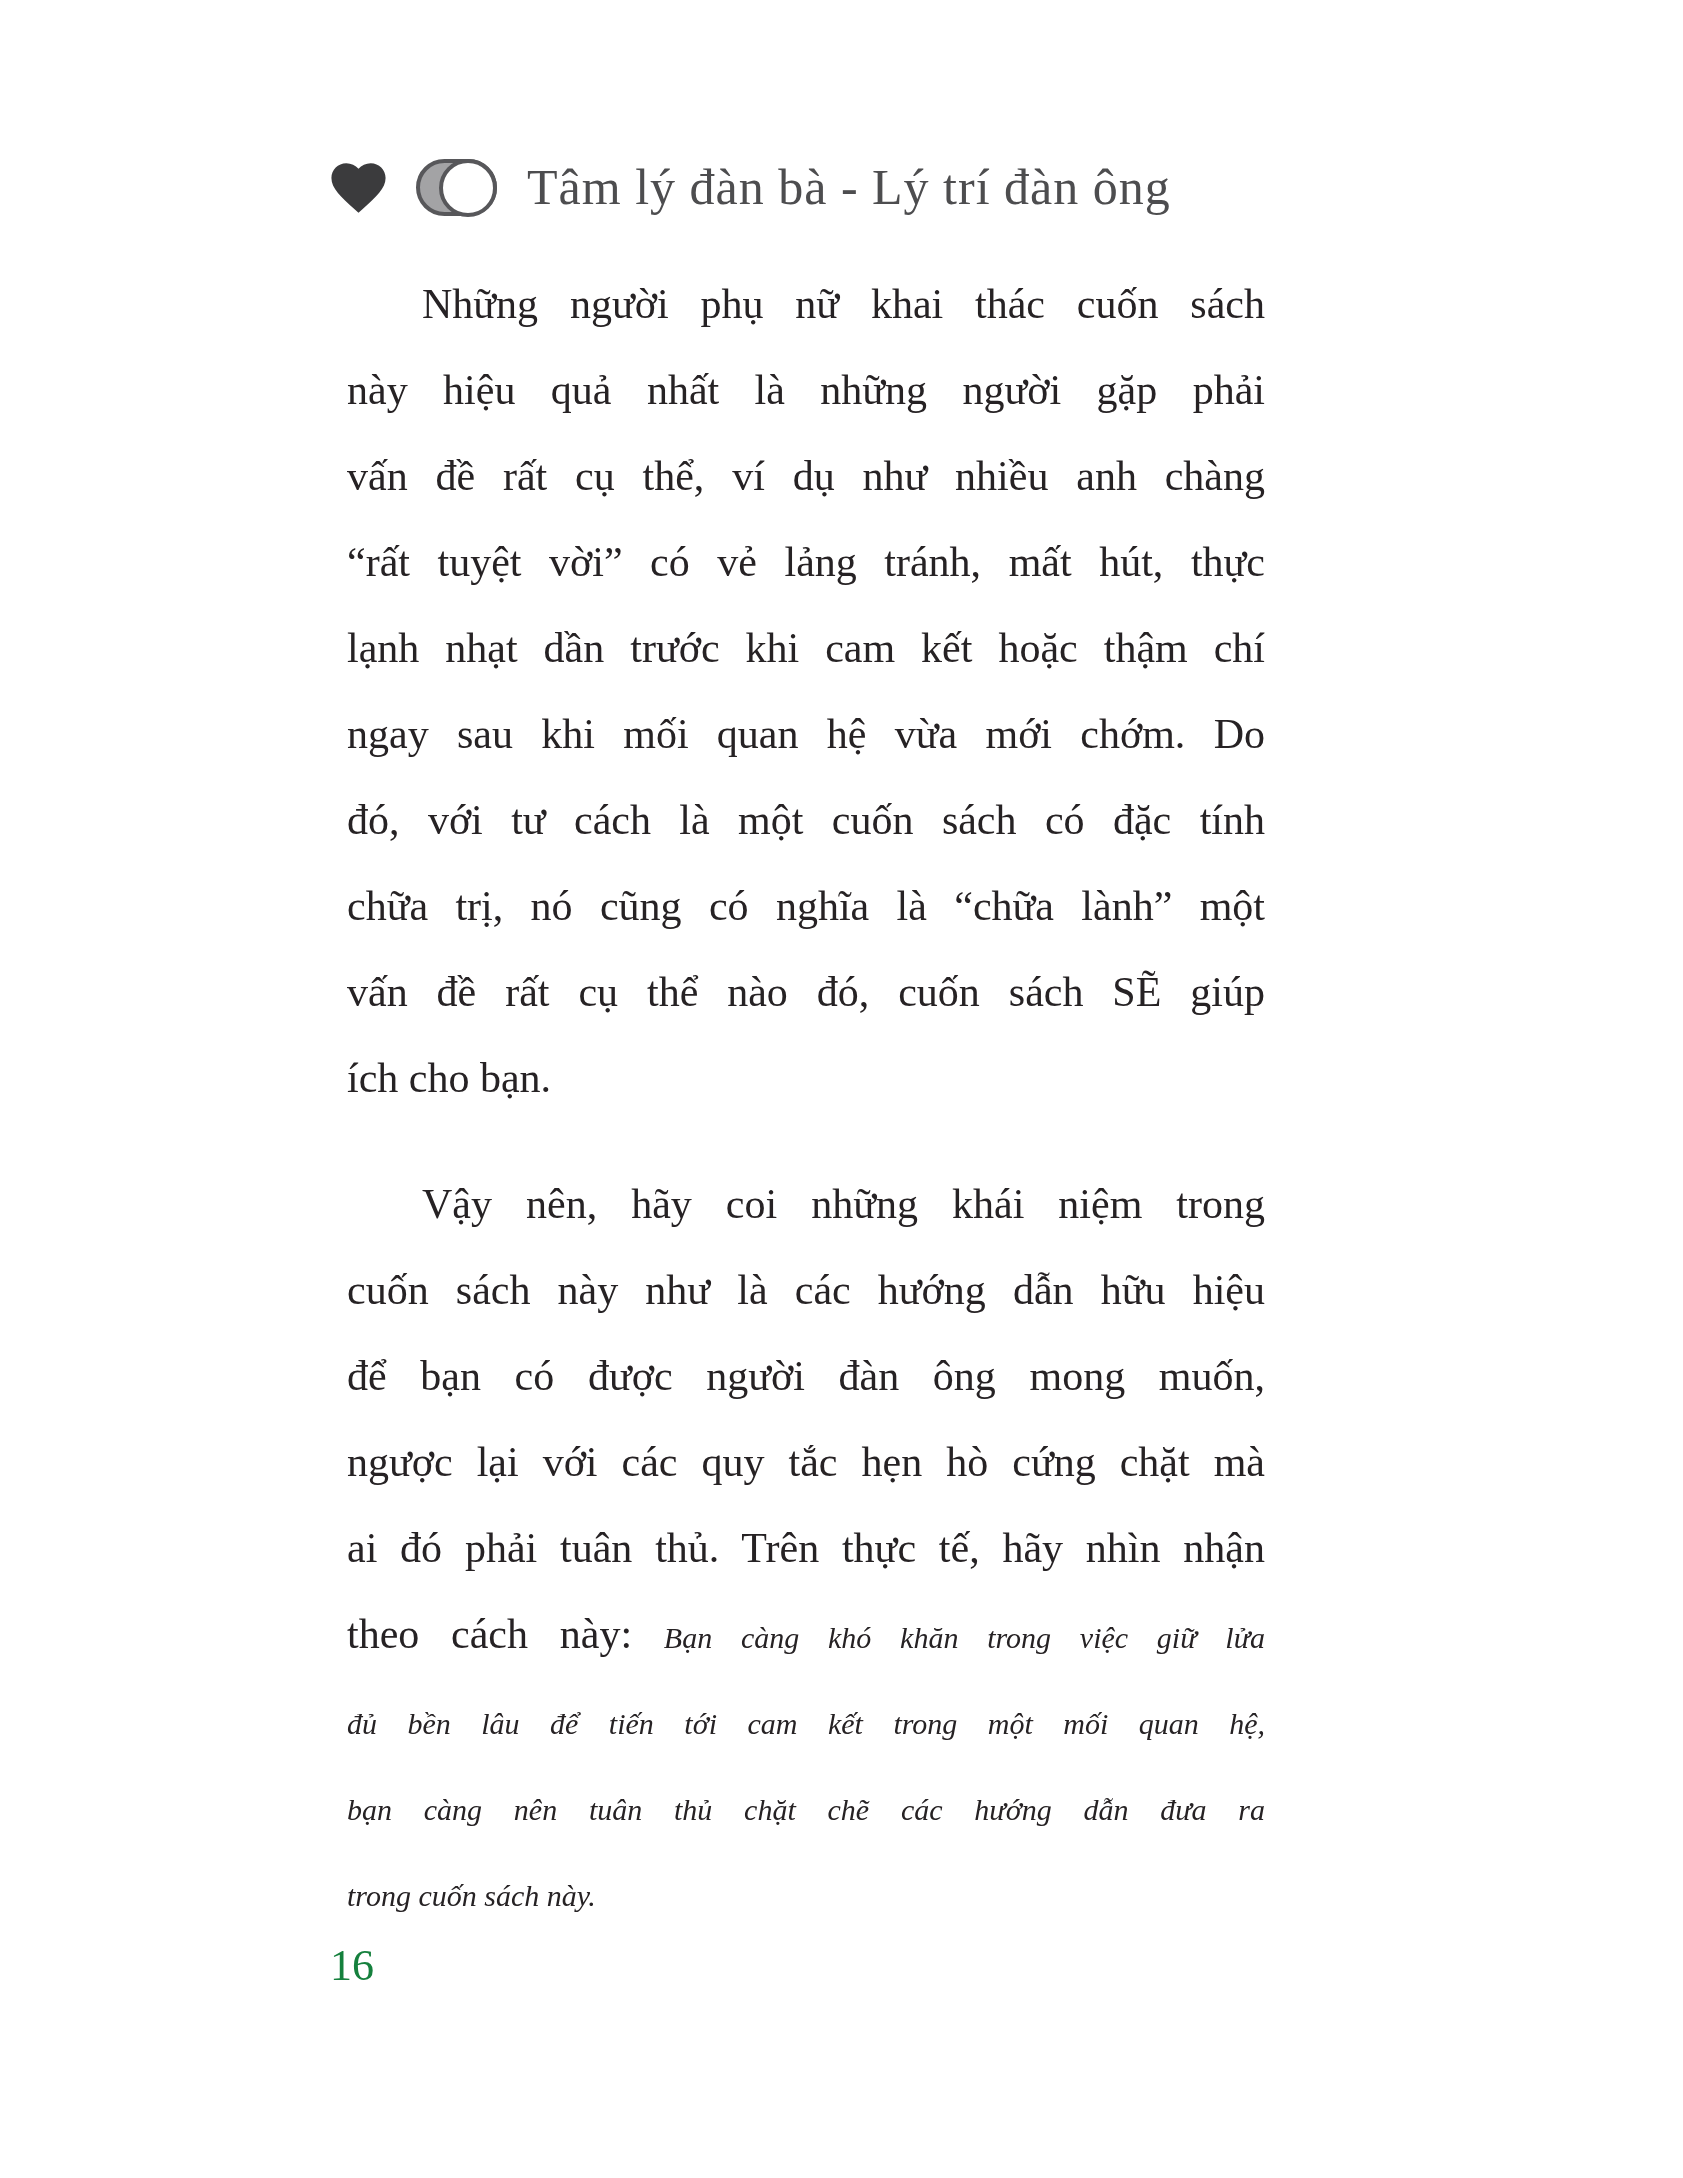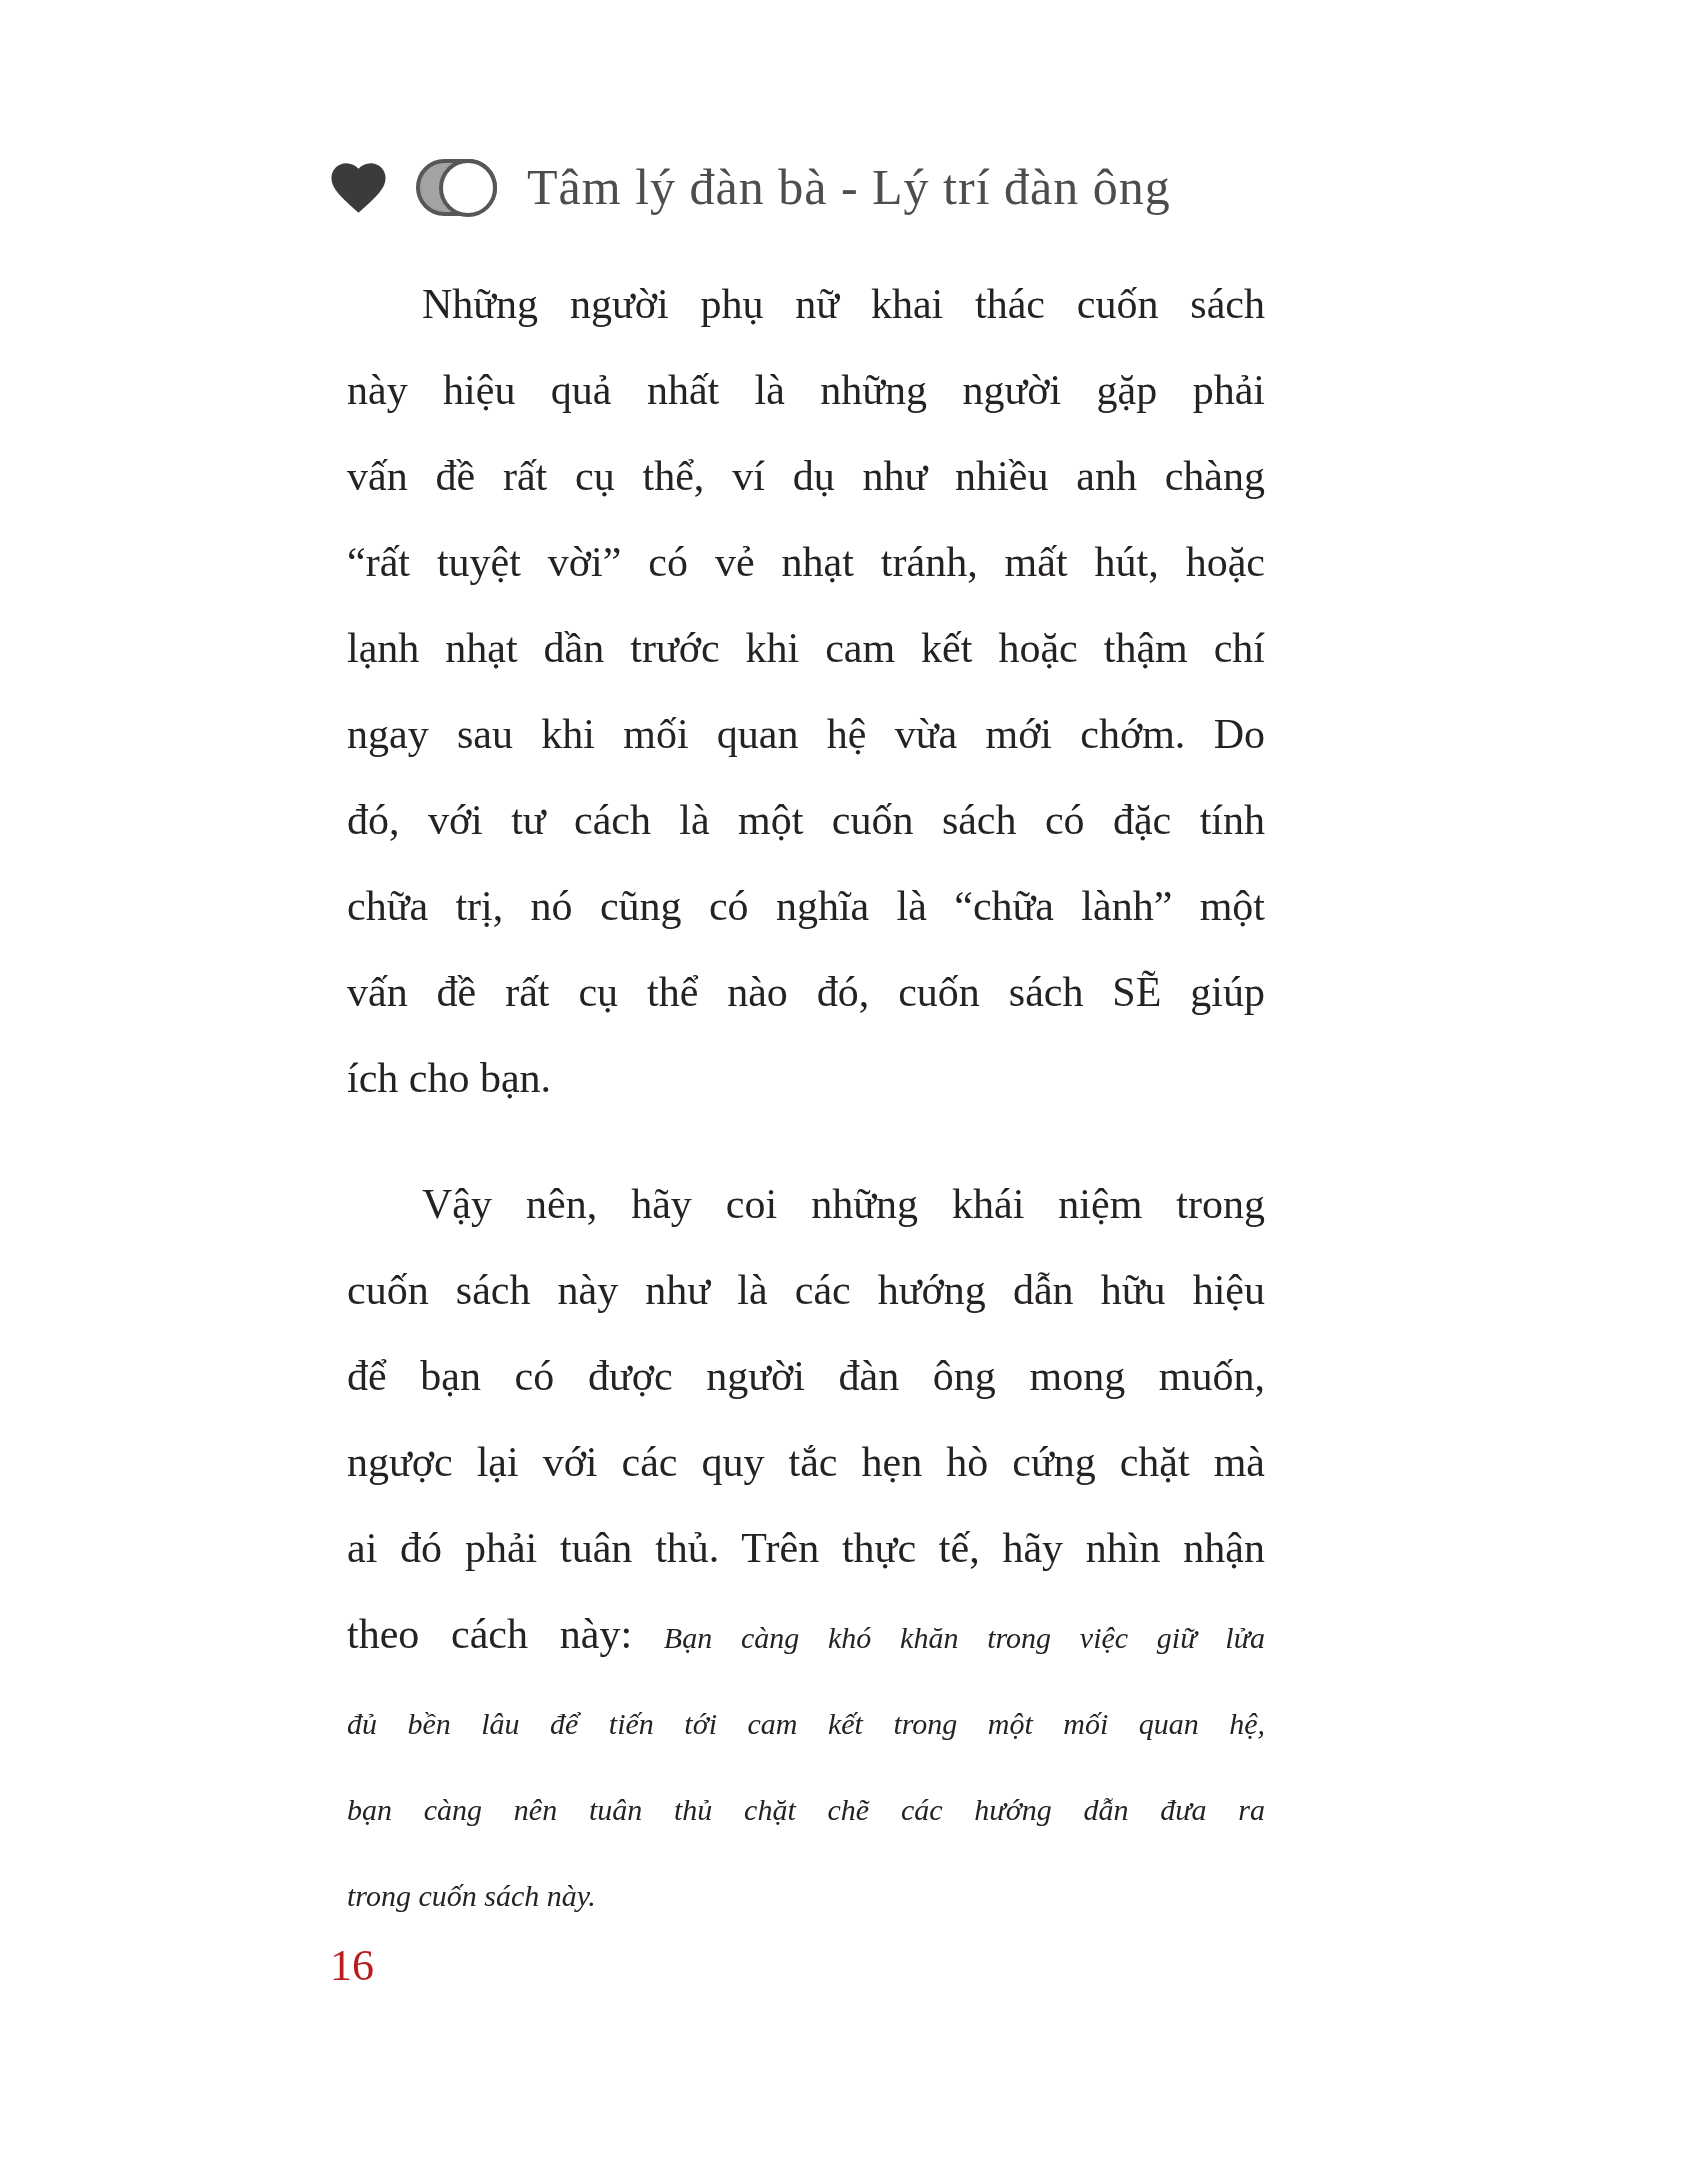--- a/index.html
+++ b/index.html
@@ -66,21 +66,21 @@
   }
   .line.no-justify { text-align-last: left; }
   .line.indent { padding-left: 75px; }
   .seg.italic { font-style: italic; font-size: 30px; }
 
   
   .page-number {
     position: absolute;
     left: 330px; top: 1936px;
     font-size: 44px;
-    color: #b91c1c;
+    color: #15803d;
     line-height: 59px;
   }
 </style>
 </head>
 <body>
 
 <div class="header">
   <span class="heart-wrap">
     <svg viewBox="0 0 24 24" aria-hidden="true">
       <path fill="#3b3b3d" d="M12 21.35l-1.45-1.32C5.4 15.36 2 12.28 2 8.5 2 5.42 4.42 3 7.5 3c1.74 0 3.41.81 4.5 2.09C13.09 3.81 14.76 3 16.5 3 19.58 3 22 5.42 22 8.5c0 3.78-3.4 6.86-8.55 11.54L12 21.35z"></path>
@@ -90,21 +90,21 @@
     <span class="knob"></span>
   </span>
   <span class="header-title">Tâm lý đàn bà - Lý trí đàn ông</span>
 </div>
 
 <main class="text-block">
     <div class="paragraph">
       <div class="line indent"><span class="seg">Những người phụ nữ khai thác cuốn sách</span></div>
       <div class="line"><span class="seg">này hiệu quả nhất là những người gặp phải</span></div>
       <div class="line"><span class="seg">vấn đề rất cụ thể, ví dụ như nhiều anh chàng</span></div>
-      <div class="line"><span class="seg">“rất tuyệt vời” có vẻ nhạt tránh, mất hút, hoặc</span></div>
+      <div class="line"><span class="seg">“rất tuyệt vời” có vẻ lảng tránh, mất hút, thực</span></div>
       <div class="line"><span class="seg">lạnh nhạt dần trước khi cam kết hoặc thậm chí</span></div>
       <div class="line"><span class="seg">ngay sau khi mối quan hệ vừa mới chớm. Do</span></div>
       <div class="line"><span class="seg">đó, với tư cách là một cuốn sách có đặc tính</span></div>
       <div class="line"><span class="seg">chữa trị, nó cũng có nghĩa là “chữa lành” một</span></div>
       <div class="line"><span class="seg">vấn đề rất cụ thể nào đó, cuốn sách SẼ giúp</span></div>
       <div class="line no-justify"><span class="seg">ích cho bạn.</span></div>
     </div>
     <div class="paragraph">
       <div class="line indent"><span class="seg">Vậy nên, hãy coi những khái niệm trong</span></div>
       <div class="line"><span class="seg">cuốn sách này như là các hướng dẫn hữu hiệu</span></div>

